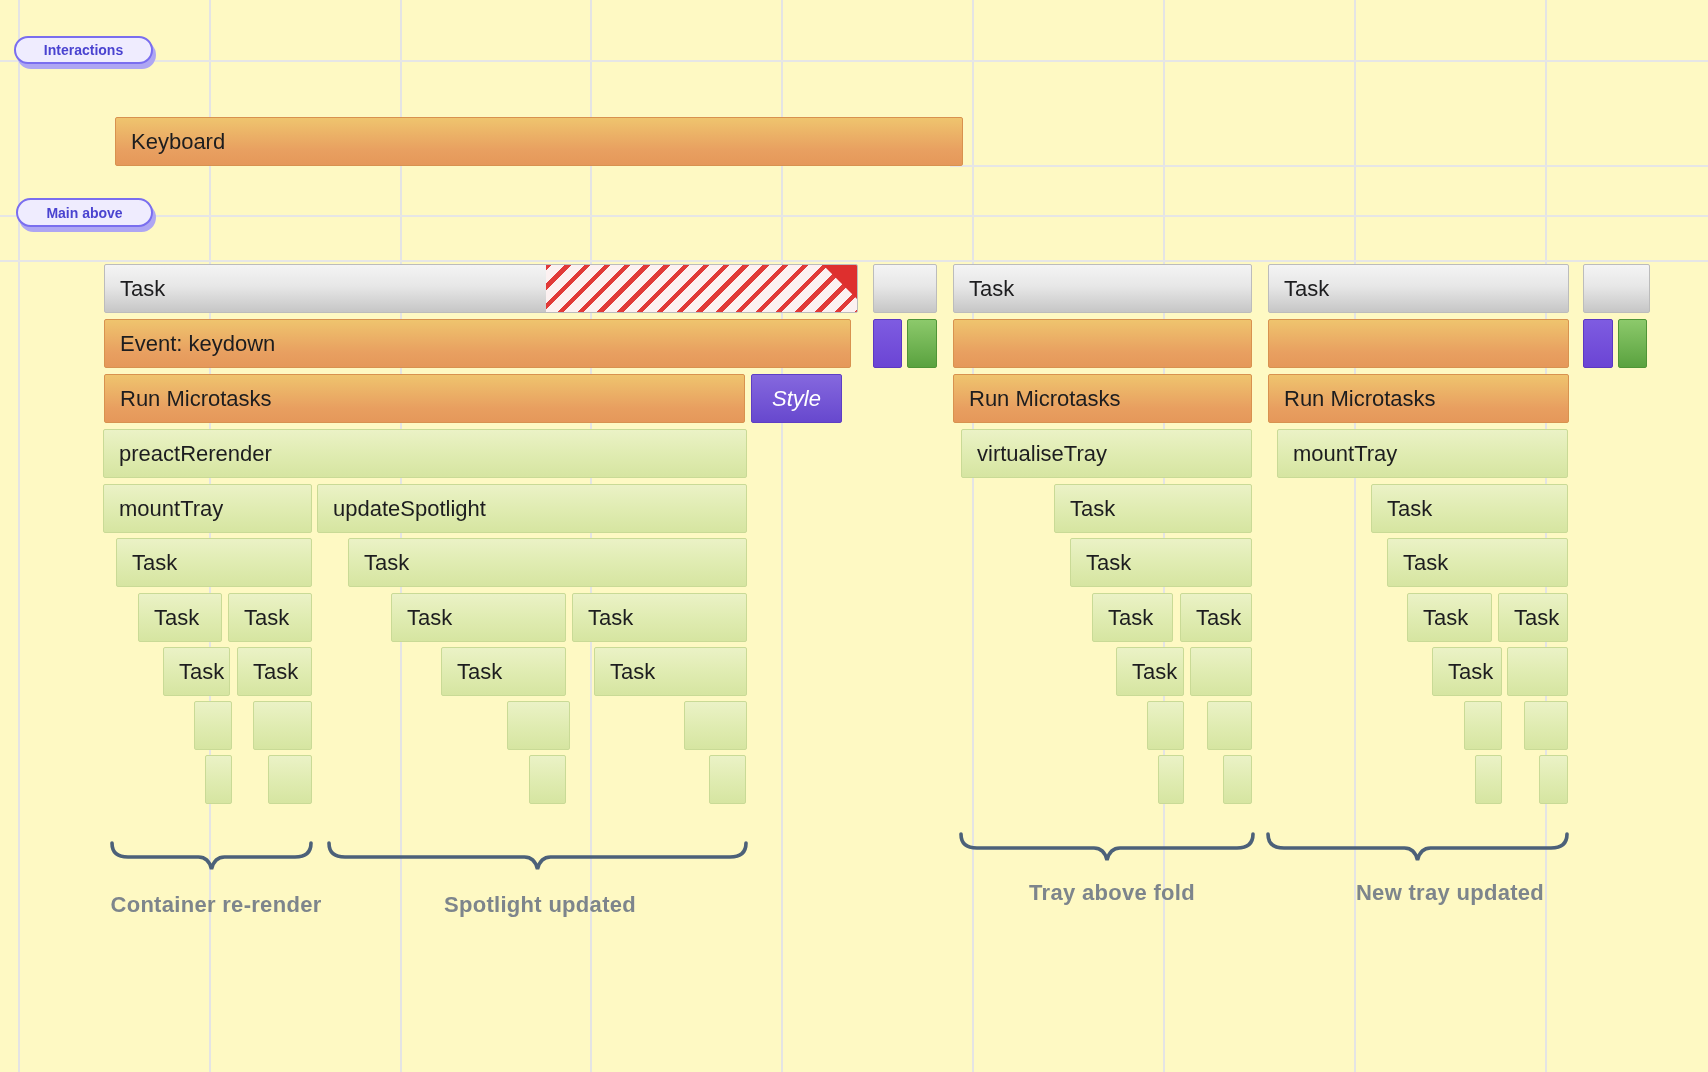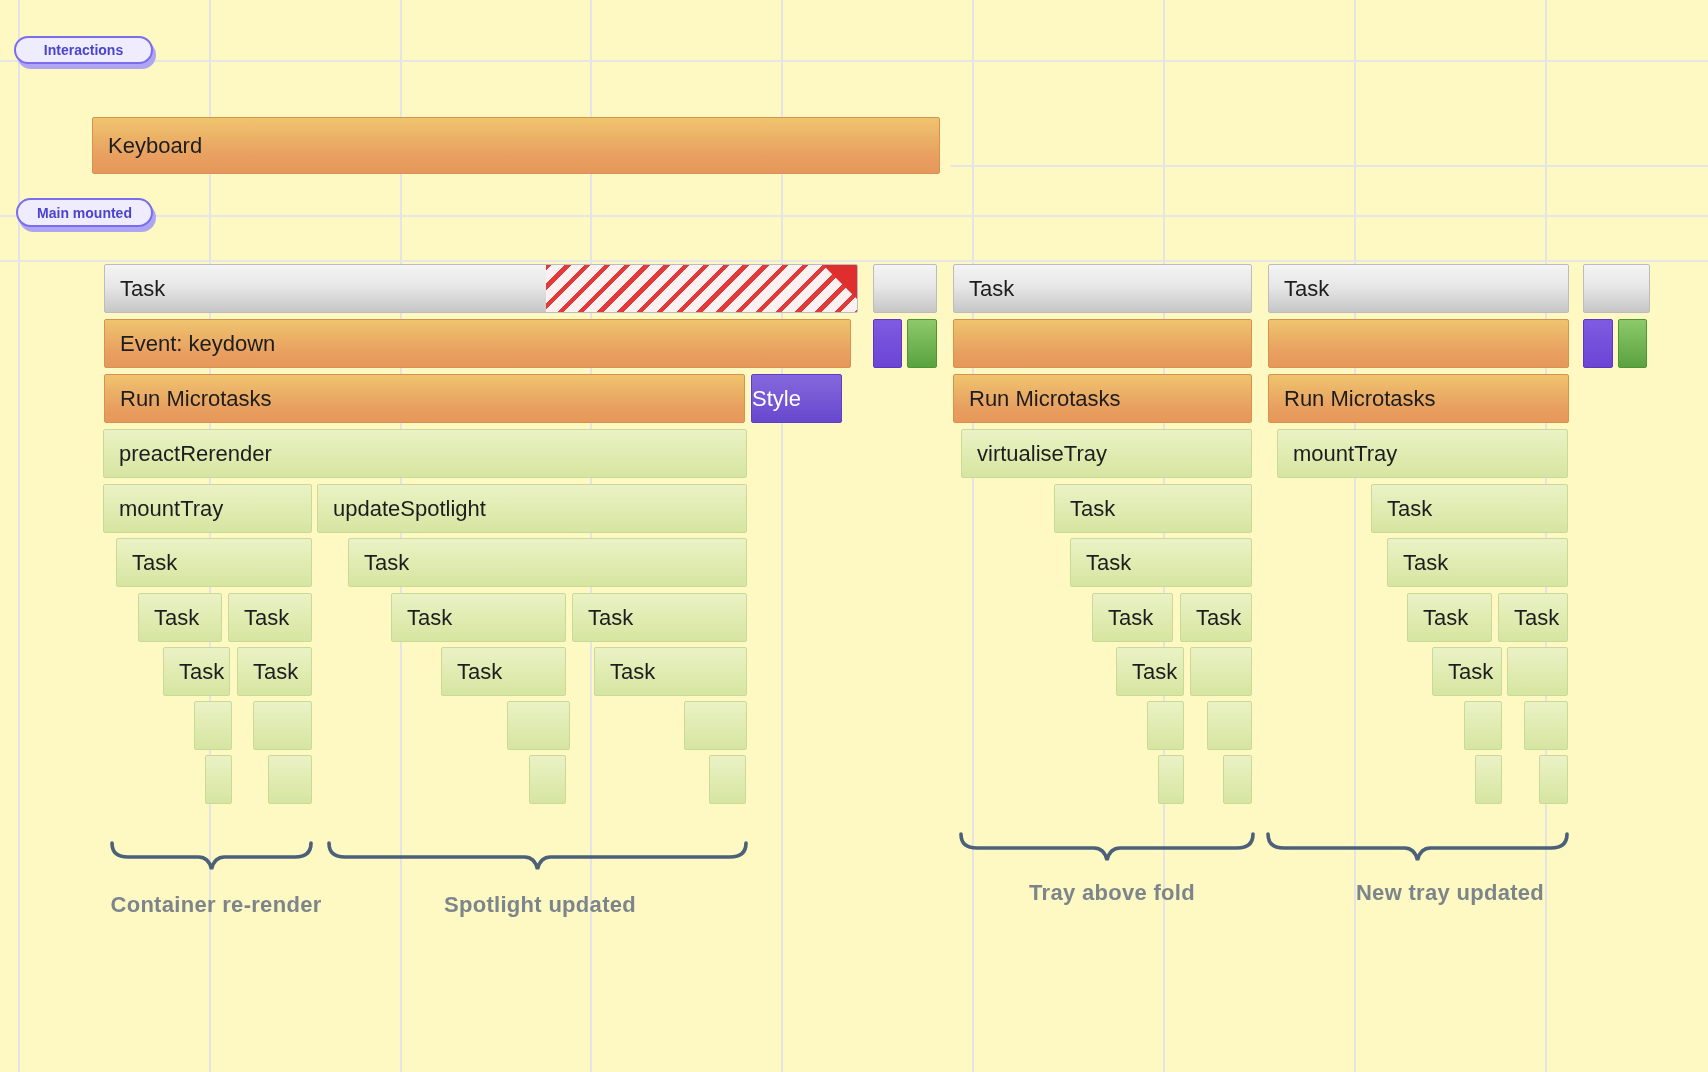--- a/index.html
+++ b/index.html
@@ -10,21 +10,21 @@
   .vline{position:absolute;top:0;width:2px;height:1072px;background:#e4e4e4;}
   .hline{position:absolute;height:2px;background:#e6e6e6;}
   .bar{
     position:absolute;box-sizing:border-box;border-radius:2px;
     font-size:22px;color:#1d1d1f;white-space:nowrap;overflow:hidden;
     display:flex;align-items:center;padding-left:15px;
   }
   .k-task{background:linear-gradient(180deg,#f4f4f4 0%,#e7e7e7 45%,#c6c6c6 100%);border:1px solid #bcbcbc;}
   .k-orange{background:linear-gradient(180deg,#efc46e 0%,#e89f60 70%,#e5985a 100%);border:1px solid #d8924f;}
   .k-green{background:linear-gradient(180deg,#ebf2c6 0%,#e0ecb2 50%,#d6e5a1 100%);border:1px solid #c9da96;}
-  .k-style{background:linear-gradient(180deg,#8568de 0%,#6748ce 100%);border:1px solid #5e3fc4;color:#ffffff;padding-left:0;}
+  .k-style{background:linear-gradient(180deg,#8568de 0%,#6748ce 100%);border:1px solid #5e3fc4;color:#ffffff;justify-content:center;padding-left:0;font-style:italic;}
   .k-purple-chip{background:linear-gradient(180deg,#7e5ce1 0%,#6b44d4 100%);border:1px solid #5c38c2;}
   .k-green-chip{background:linear-gradient(180deg,#8cc96b 0%,#5aa23f 100%);border:1px solid #4f9536;}
   .hatch{
     position:absolute;top:-1px;bottom:-1px;right:-1px;border-radius:0 2px 2px 0;
     background-color:#fcf1f1;
     background-image:repeating-linear-gradient(135deg,#e13a38 0px,#e13a38 4.5px,transparent 4.5px,transparent 14px);
   }
   .corner-triangle{
     position:absolute;top:0;right:0;width:0;height:0;
     border-left:36px solid transparent;border-top:36px solid #de2f2e;
@@ -57,24 +57,24 @@
       <div class="vline" style="left: 1545px;"></div>
       <div class="hline" style="top: 60px; left: 0px; width: 1708px;"></div>
       <div class="hline" style="top: 165px; left: 950px; width: 758px;"></div>
       <div class="hline" style="top: 215px; left: 0px; width: 1708px;"></div>
       <div class="hline" style="top: 260px; left: 0px; width: 1708px;"></div>
     </div>
   <div class="pill" id="pill-interactions" style="left: 14px; top: 36px; width: 139px; height: 28px;">
     <span>Interactions</span>
   </div>
   <div class="pill" id="pill-main-thread" style="left: 16px; top: 198px; width: 137px; height: 29px;">
-    <span>Main mounted</span>
+    <span>Main above</span>
   </div>
   <div id="bars-layer">
-      <div class="bar k-orange" style="left: 92px; top: 117px; width: 848px; height: 57px; align-items: center;">
+      <div class="bar k-orange" style="left: 115px; top: 117px; width: 848px; height: 49px; align-items: center;">
         <span>Keyboard</span>
       </div>
       <div class="bar k-task" style="left: 104px; top: 264px; width: 754px; height: 49px;">
         <span>Task</span>
         <div class="hatch" style="left: 441px;">
           <div class="corner-triangle"></div>
         </div>
       </div>
       <div class="bar k-orange" style="left: 104px; top: 319px; width: 747px; height: 49px;">
         <span>Event: keydown</span>

